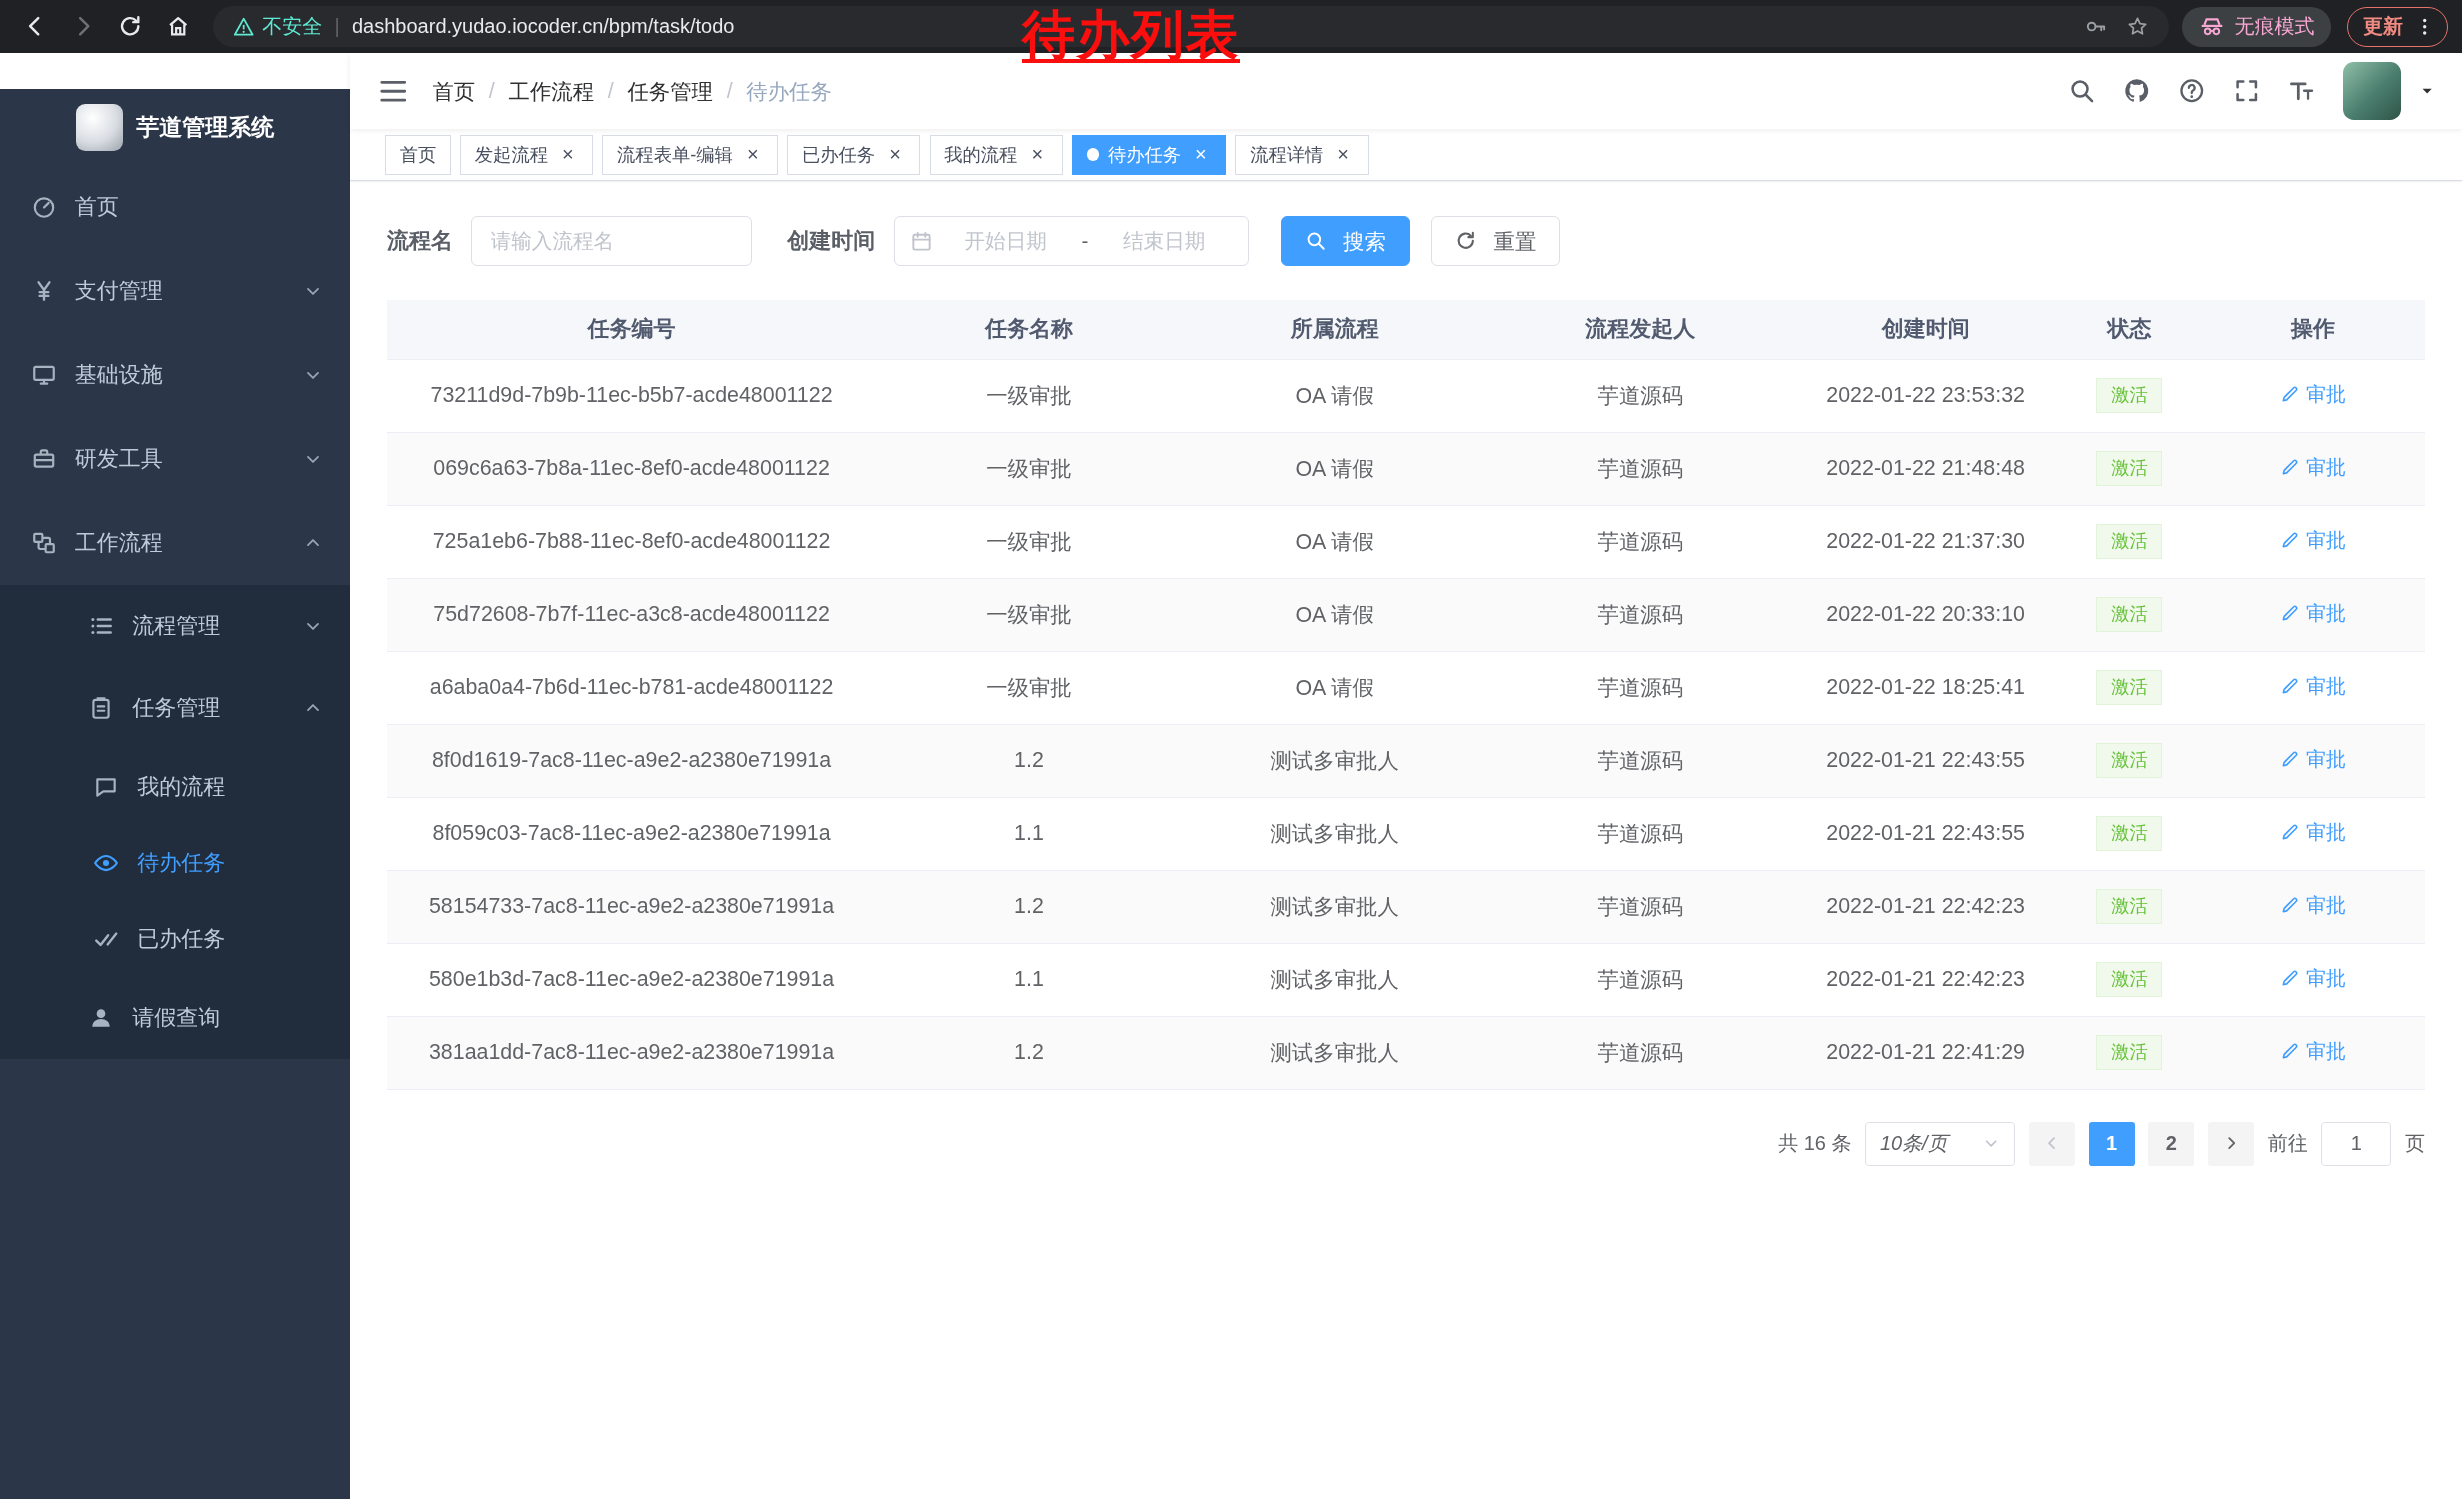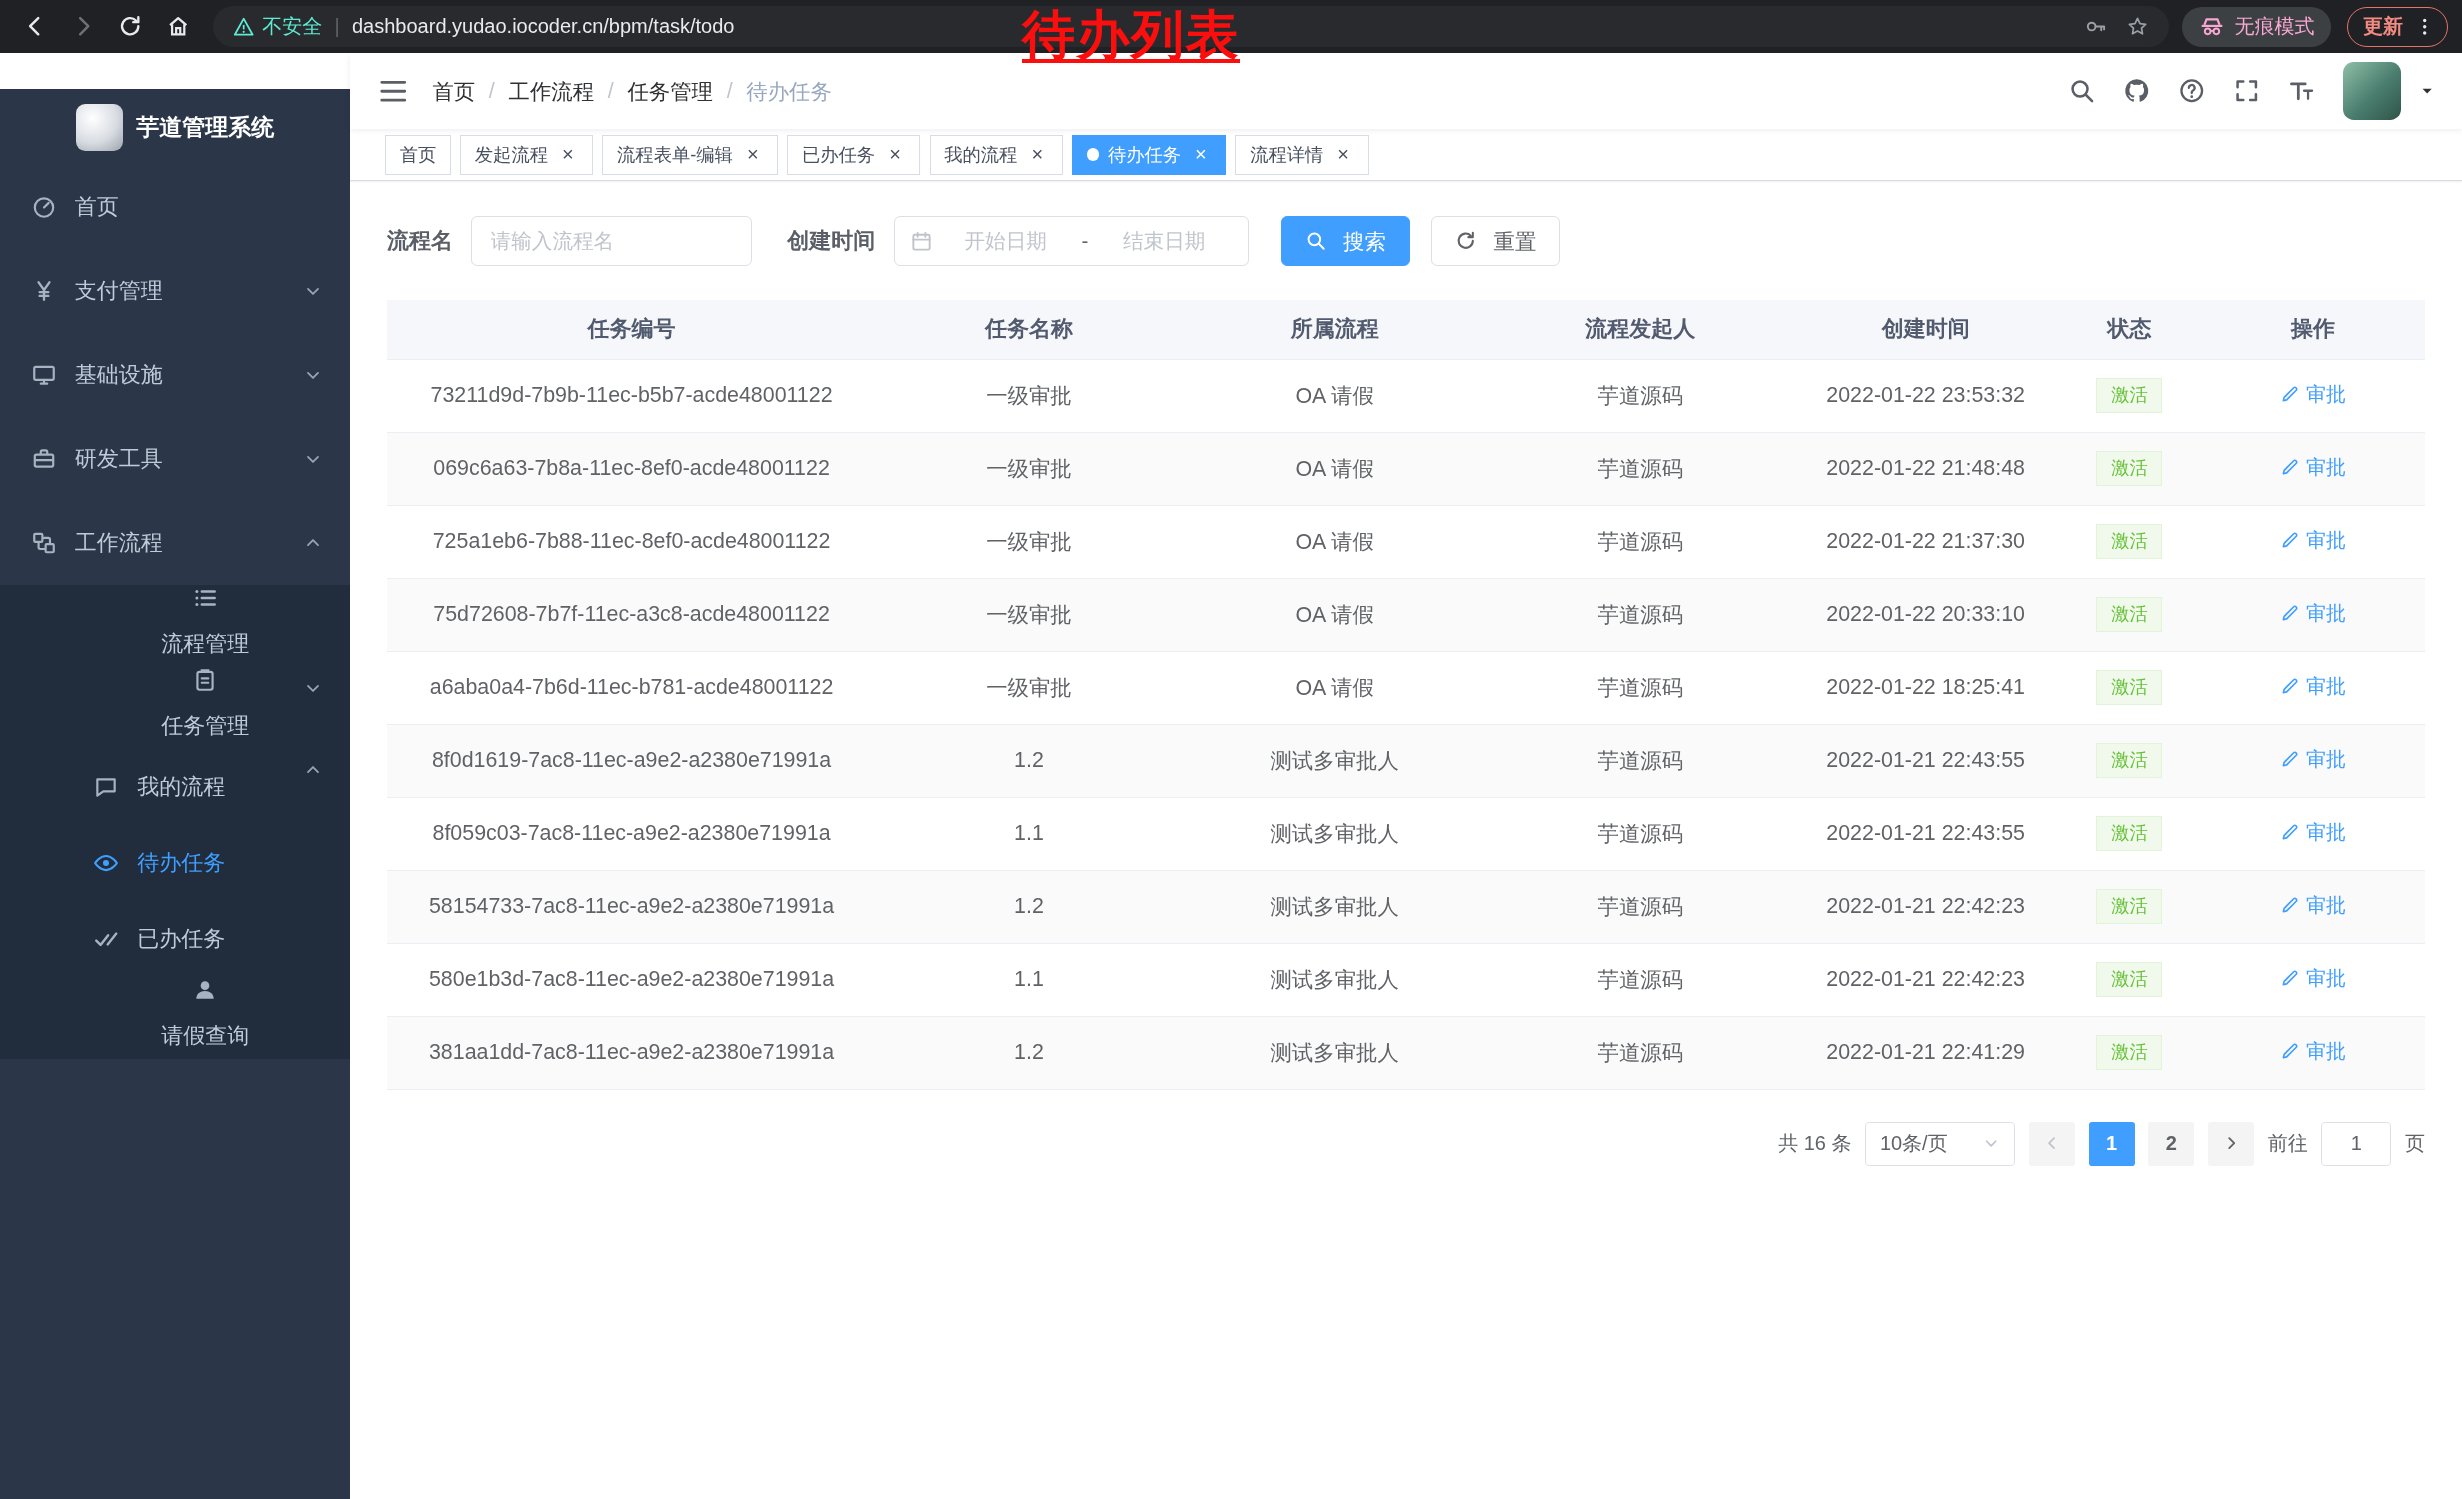--- a/index.html
+++ b/index.html
@@ -32,21 +32,21 @@
 
   
   .app{display:flex;height:1446px;}
   .sidebar{width:350px;flex:none;background:#2b3648;color:#bfcbd9;display:flex;flex-direction:column;overflow:hidden;margin-top:36px;}
   .logo-row{height:76px;display:flex;align-items:center;justify-content:center;gap:13.7px;flex:none;}
   .logo-img{width:47px;height:47px;border-radius:9.2px;background:radial-gradient(circle at 35% 30%,#ffffff,#d8dce2 55%,#9aa2ab);}
   .logo-title{color:#fff;font-size:23px;font-weight:700;white-space:nowrap;}
   .menu{flex:1;}
   .menu-item{height:84px;display:flex;align-items:center;padding:0 27.5px 0 30.5px;gap:18.3px;font-size:22px;cursor:pointer;white-space:nowrap;}
   .menu-item .ic{width:26px;height:26px;color:#a8b2c0;}
-  .menu-item.lvl2{padding-left:88px;height:82px;flex-direction:column;}
+  .menu-item.lvl2{padding-left:88px;height:82px;}
   .menu-item.lvl3{padding-left:93px;height:76px;}
   .menu-item.dark{background:#212c3d;}
   .menu-item.active{color:#409eff;}
   .menu-item.active .ic{color:#409eff;}
   .menu-item .chev{margin-left:auto;width:20px;height:20px;color:#98a3b3;}
 
   .main{flex:1;display:flex;flex-direction:column;background:#fff;min-width:0;}
 
   
   .navbar{height:76px;background:#fff;display:flex;align-items:center;padding:0 26px 0 27.5px;box-shadow:0 1.5px 6.1px rgba(0,0,0,.08);position:relative;z-index:6;}
@@ -85,21 +85,21 @@
   table.data{width:100%;border-collapse:collapse;table-layout:fixed;}
   .data th{height:59px;background:#f5f7fa;color:#515a6e;font-weight:700;font-size:22px;border-bottom:0.8px solid #ebeef5;text-align:center;white-space:nowrap;}
   .data td{height:73px;color:#606266;font-size:21.4px;text-align:center;border-bottom:0.8px solid #ebeef5;white-space:nowrap;overflow:hidden;}
   .data tbody tr:nth-child(even) td{background:#fafafa;}
   .tag-success{display:inline-block;background:#f0f9eb;color:#67c23a;border:0.8px solid #e1f3d8;border-radius:0;padding:6.9px 13.7px;font-size:18.3px;line-height:1;}
   .approve{color:#409eff;display:inline-flex;align-items:center;gap:6.1px;font-size:20px;cursor:pointer;}
   .approve .ic{width:20px;height:20px;}
 
   
   .pager{display:flex;align-items:center;justify-content:flex-end;margin-top:32px;gap:13.7px;color:#606266;font-size:20px;}
-  .page-size{width:150px;height:44px;border:0.8px solid #dcdfe6;border-radius:4.6px;display:flex;align-items:center;justify-content:space-between;padding:0 13.7px;color:#606266;cursor:pointer;background:#fff;}
+  .page-size{width:150px;height:44px;border:0.8px solid #dcdfe6;border-radius:4.6px;display:flex;align-items:center;justify-content:space-between;padding:0 13.7px;color:#606266;cursor:pointer;background:#fff;font-style:italic;}
   .page-size .ic{width:18.3px;height:18.3px;color:#c0c4cc;}
   .page-buttons{display:flex;gap:13.7px;}
   .pg-btn{min-width:46px;height:44px;border-radius:3.1px;background:#f4f4f5;display:inline-flex;align-items:center;justify-content:center;color:#606266;font-weight:600;cursor:pointer;padding:0 6.1px;}
   .pg-btn .ic{width:18.3px;height:18.3px;}
   .pg-btn.disabled{color:#c0c4cc;}
   .pg-btn.active{background:#409eff;color:#fff;}
   .goto-input{width:70px;height:44px;border:0.8px solid #dcdfe6;border-radius:4.6px;text-align:center;font-size:20px;color:#606266;font-family:inherit;outline:none;}
 </style>
 </head>
 <body>

